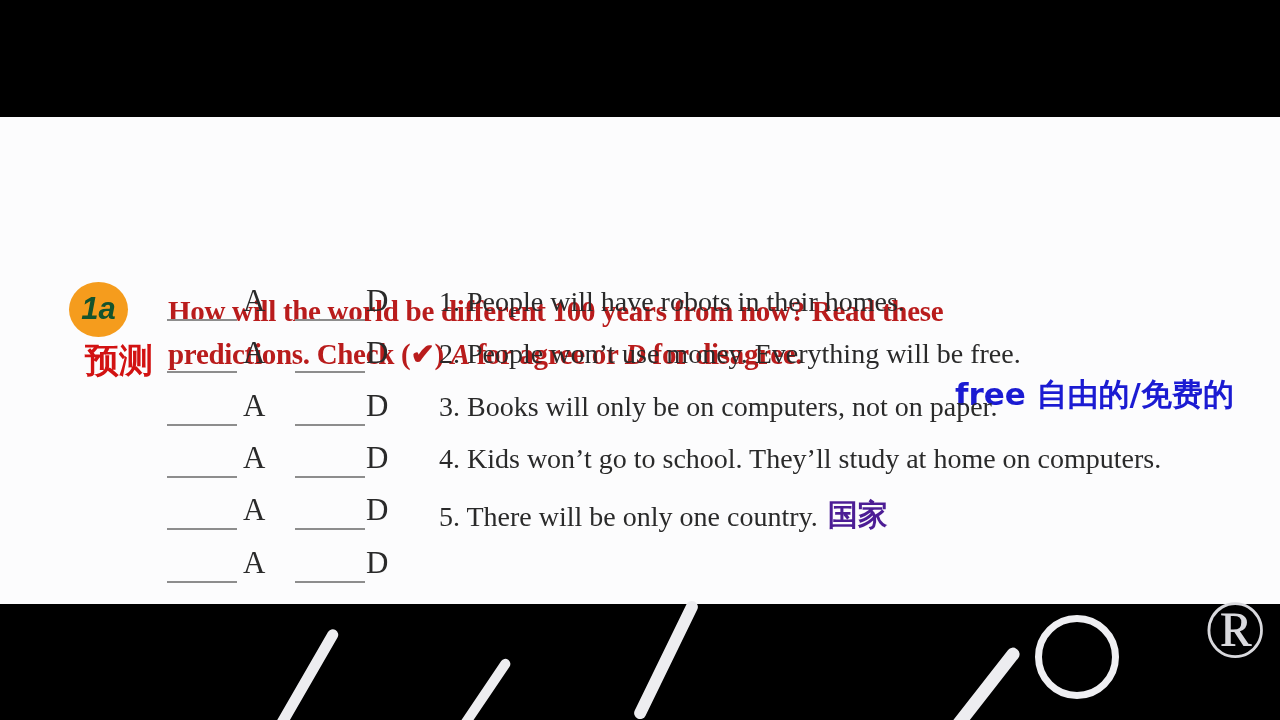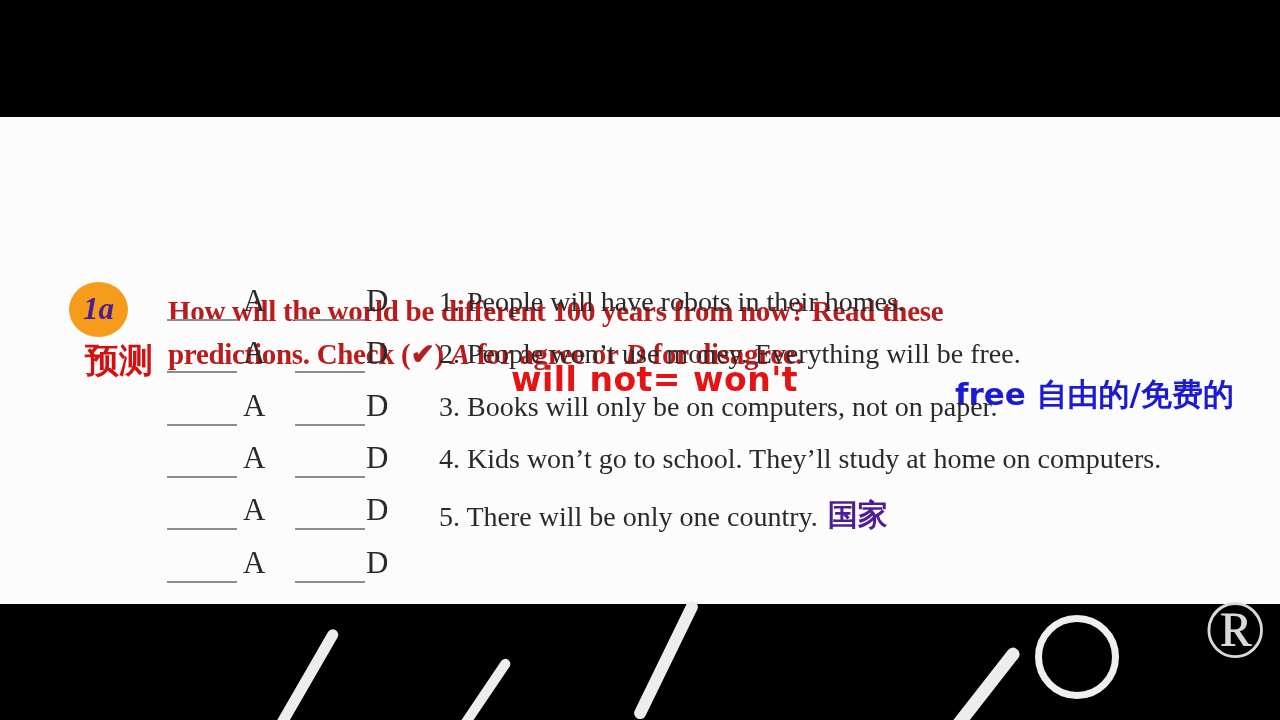--- a/index.html
+++ b/index.html
@@ -39,24 +39,24 @@
   
   .badge {
     position: absolute;
     left: 69px; top: 165px;
     width: 59px; height: 55px;
     background: #f59c1d;
     border-radius: 50%;
     display: flex; align-items: center; justify-content: center;
   }
   .badge-label {
-    font-family: Liberation Serif, serif;
+    font-family: Liberation Sans, sans-serif;
     font-weight: bold; font-style: italic;
     font-size: 31px;
-    color: #4c1d95;
+    color: #14532d;
     transform: translateY(-1px);
   }
   .badge-annotation {
     position: absolute;
     left: 85px; top: 221px;
     font-family: "DejaVu Sans", sans-serif;
     font-weight: bold;
     font-size: 34px;
     color: #d21212;
     text-shadow: 0 0 2px #fff;
@@ -152,21 +152,20 @@
     <div class="badge">
       <span class="badge-label">1a</span>
     </div>
     <div class="badge-annotation">预测</div>
 
     <div class="heading">
       <span>How will the world be different 100 years from now? Read these</span><br>
       <span><span>predictions. Check (</span><span>✔</span><span>) </span><span class="it">A</span><span> for agree or </span><span class="it">D</span><span> for disagree.</span></span>
     </div>
 
-    <div class="ann-willnot">will not= won't</div>
     <div class="ann-free">free 自由的/免费的</div>
 
     <div class="row" style="top:165px;">
       <span class="blank b1"></span>
       <span class="ad-label la">A</span>
       <span class="blank b2"></span>
       <span class="ad-label ld">D</span>
       <span class="sentence"><span>1. People will have robots in their homes.</span></span>
     </div>
     <div class="row" style="top:217px;">

